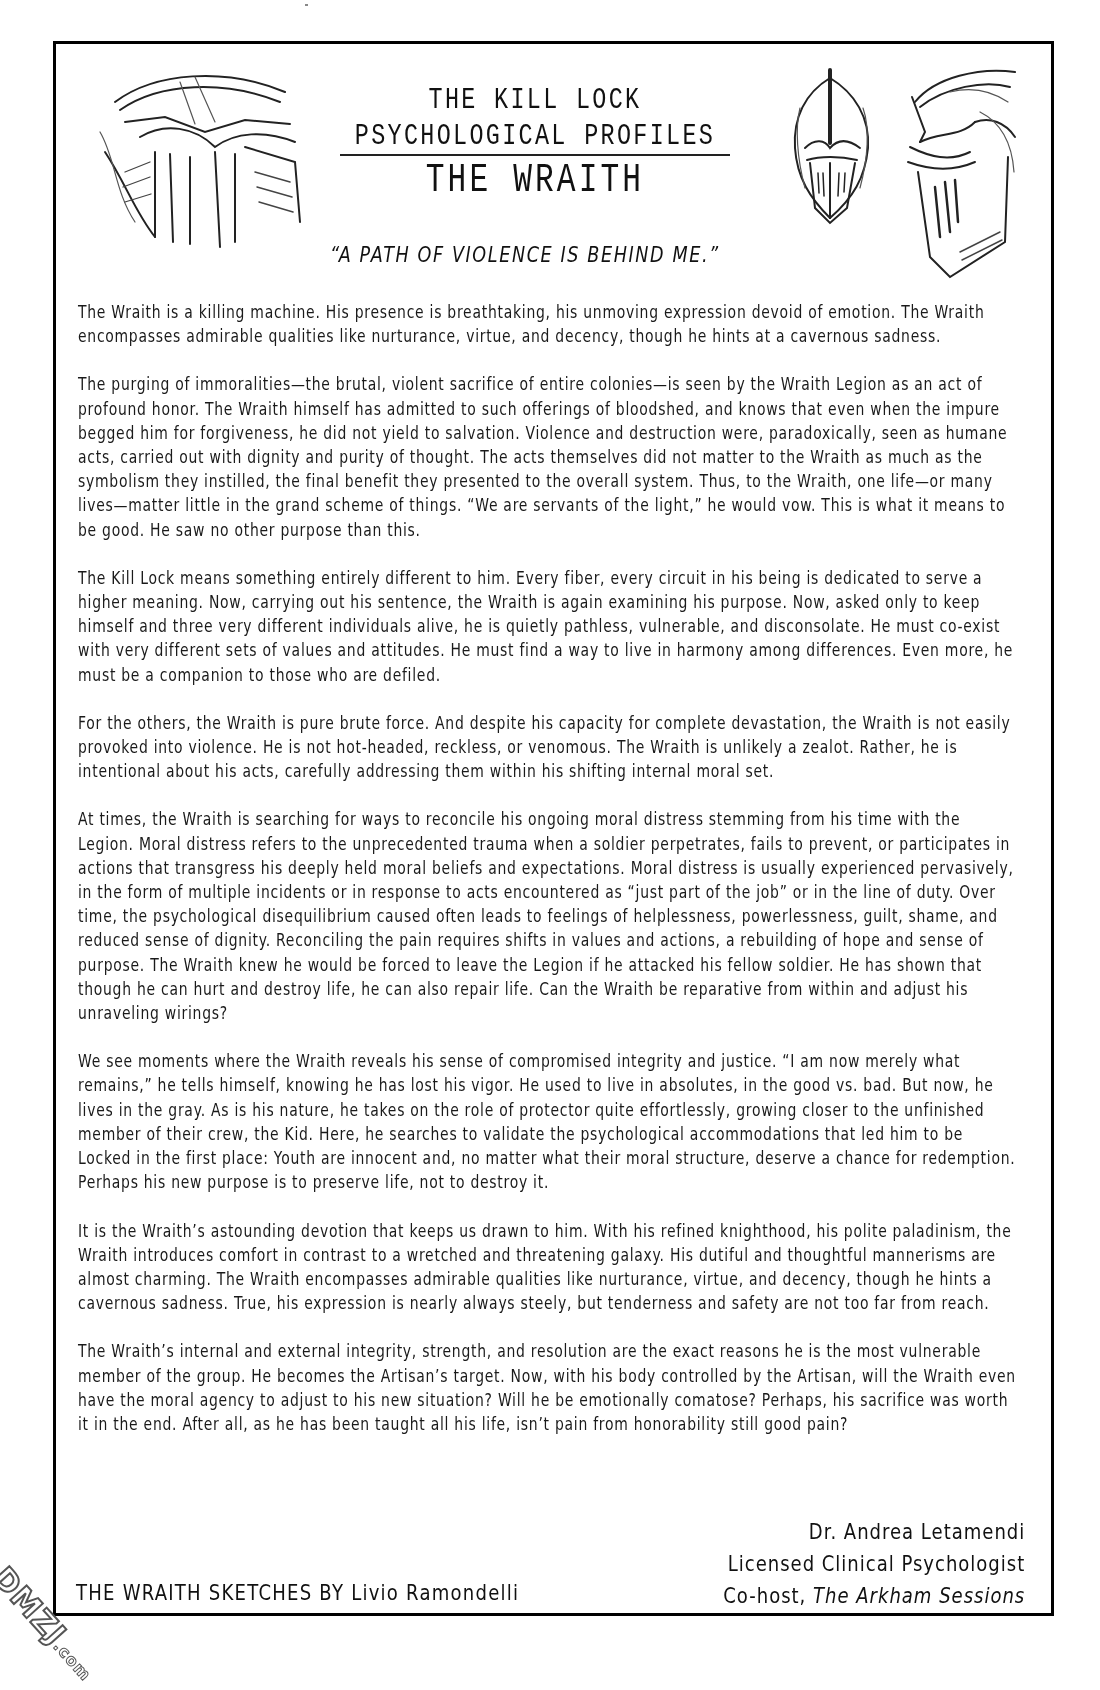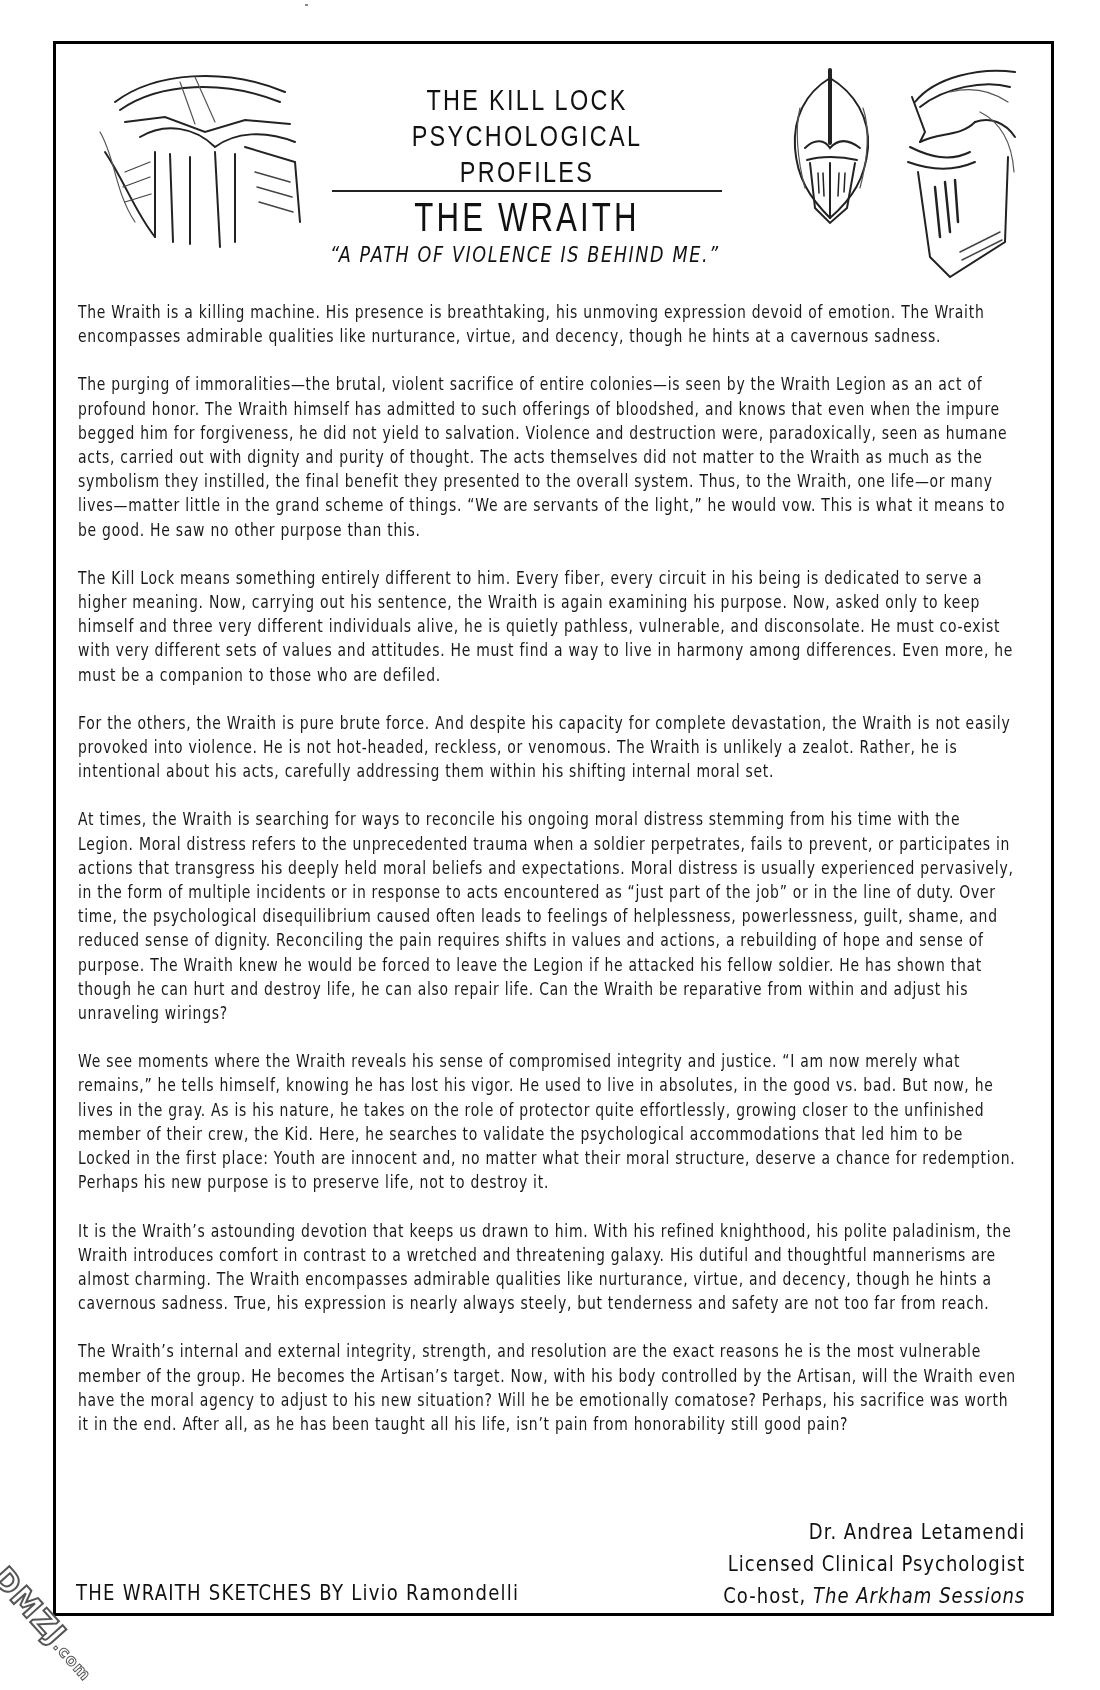--- a/index.html
+++ b/index.html
@@ -6,22 +6,22 @@
   body { width: 1100px; height: 1690px; position: relative; overflow: hidden; }
   .page-frame {
     position: absolute; left: 53px; top: 41px; width: 1001px; height: 1575px;
     border: 3px solid #000; box-sizing: border-box; background: #fff;
   }
   .sketch { position: absolute; }
   .sketch svg { display: block; }
   .sketch-left { left: 95px; top: 62px; }
   .sketch-mid { left: 785px; top: 68px; }
   .sketch-right { left: 890px; top: 62px; }
-  .header { position: absolute; left: 292px; top: 82px; width: 470px; text-align: center;
-    font-family: Liberation Sans, sans-serif; color: #111; }
+  .header { position: absolute; left: 300px; top: 82px; width: 470px; text-align: center;
+    font-family: Liberation Mono, monospace; color: #111; }
   .title-line1 { font-size: 30px; letter-spacing: 3px; line-height: 36px; transform: scaleX(0.78); }
   .title-line2 { font-size: 30px; letter-spacing: 3px; line-height: 36px; transform: scaleX(0.78); }
   .title-rule { width: 390px; height: 2px; background: #222; margin: 0 auto 2px auto; }
   .title-line3 { font-size: 40px; letter-spacing: 4px; line-height: 46px; transform: scaleX(0.78); }
   .quote { position: absolute; left: 330px; top: 242px; width: 470px;
     font-family: "DejaVu Sans", sans-serif; font-style: italic; font-size: 22px; letter-spacing: 2px;
     color: #111; transform: scaleX(0.8); transform-origin: left top; white-space: nowrap; }
   .body-text { position: absolute; left: 78px; top: 300px; width: 1145px;
     transform: scaleX(0.82); transform-origin: left top;
     font-family: "DejaVu Sans", sans-serif; font-size: 17px; line-height: 24.2px;

